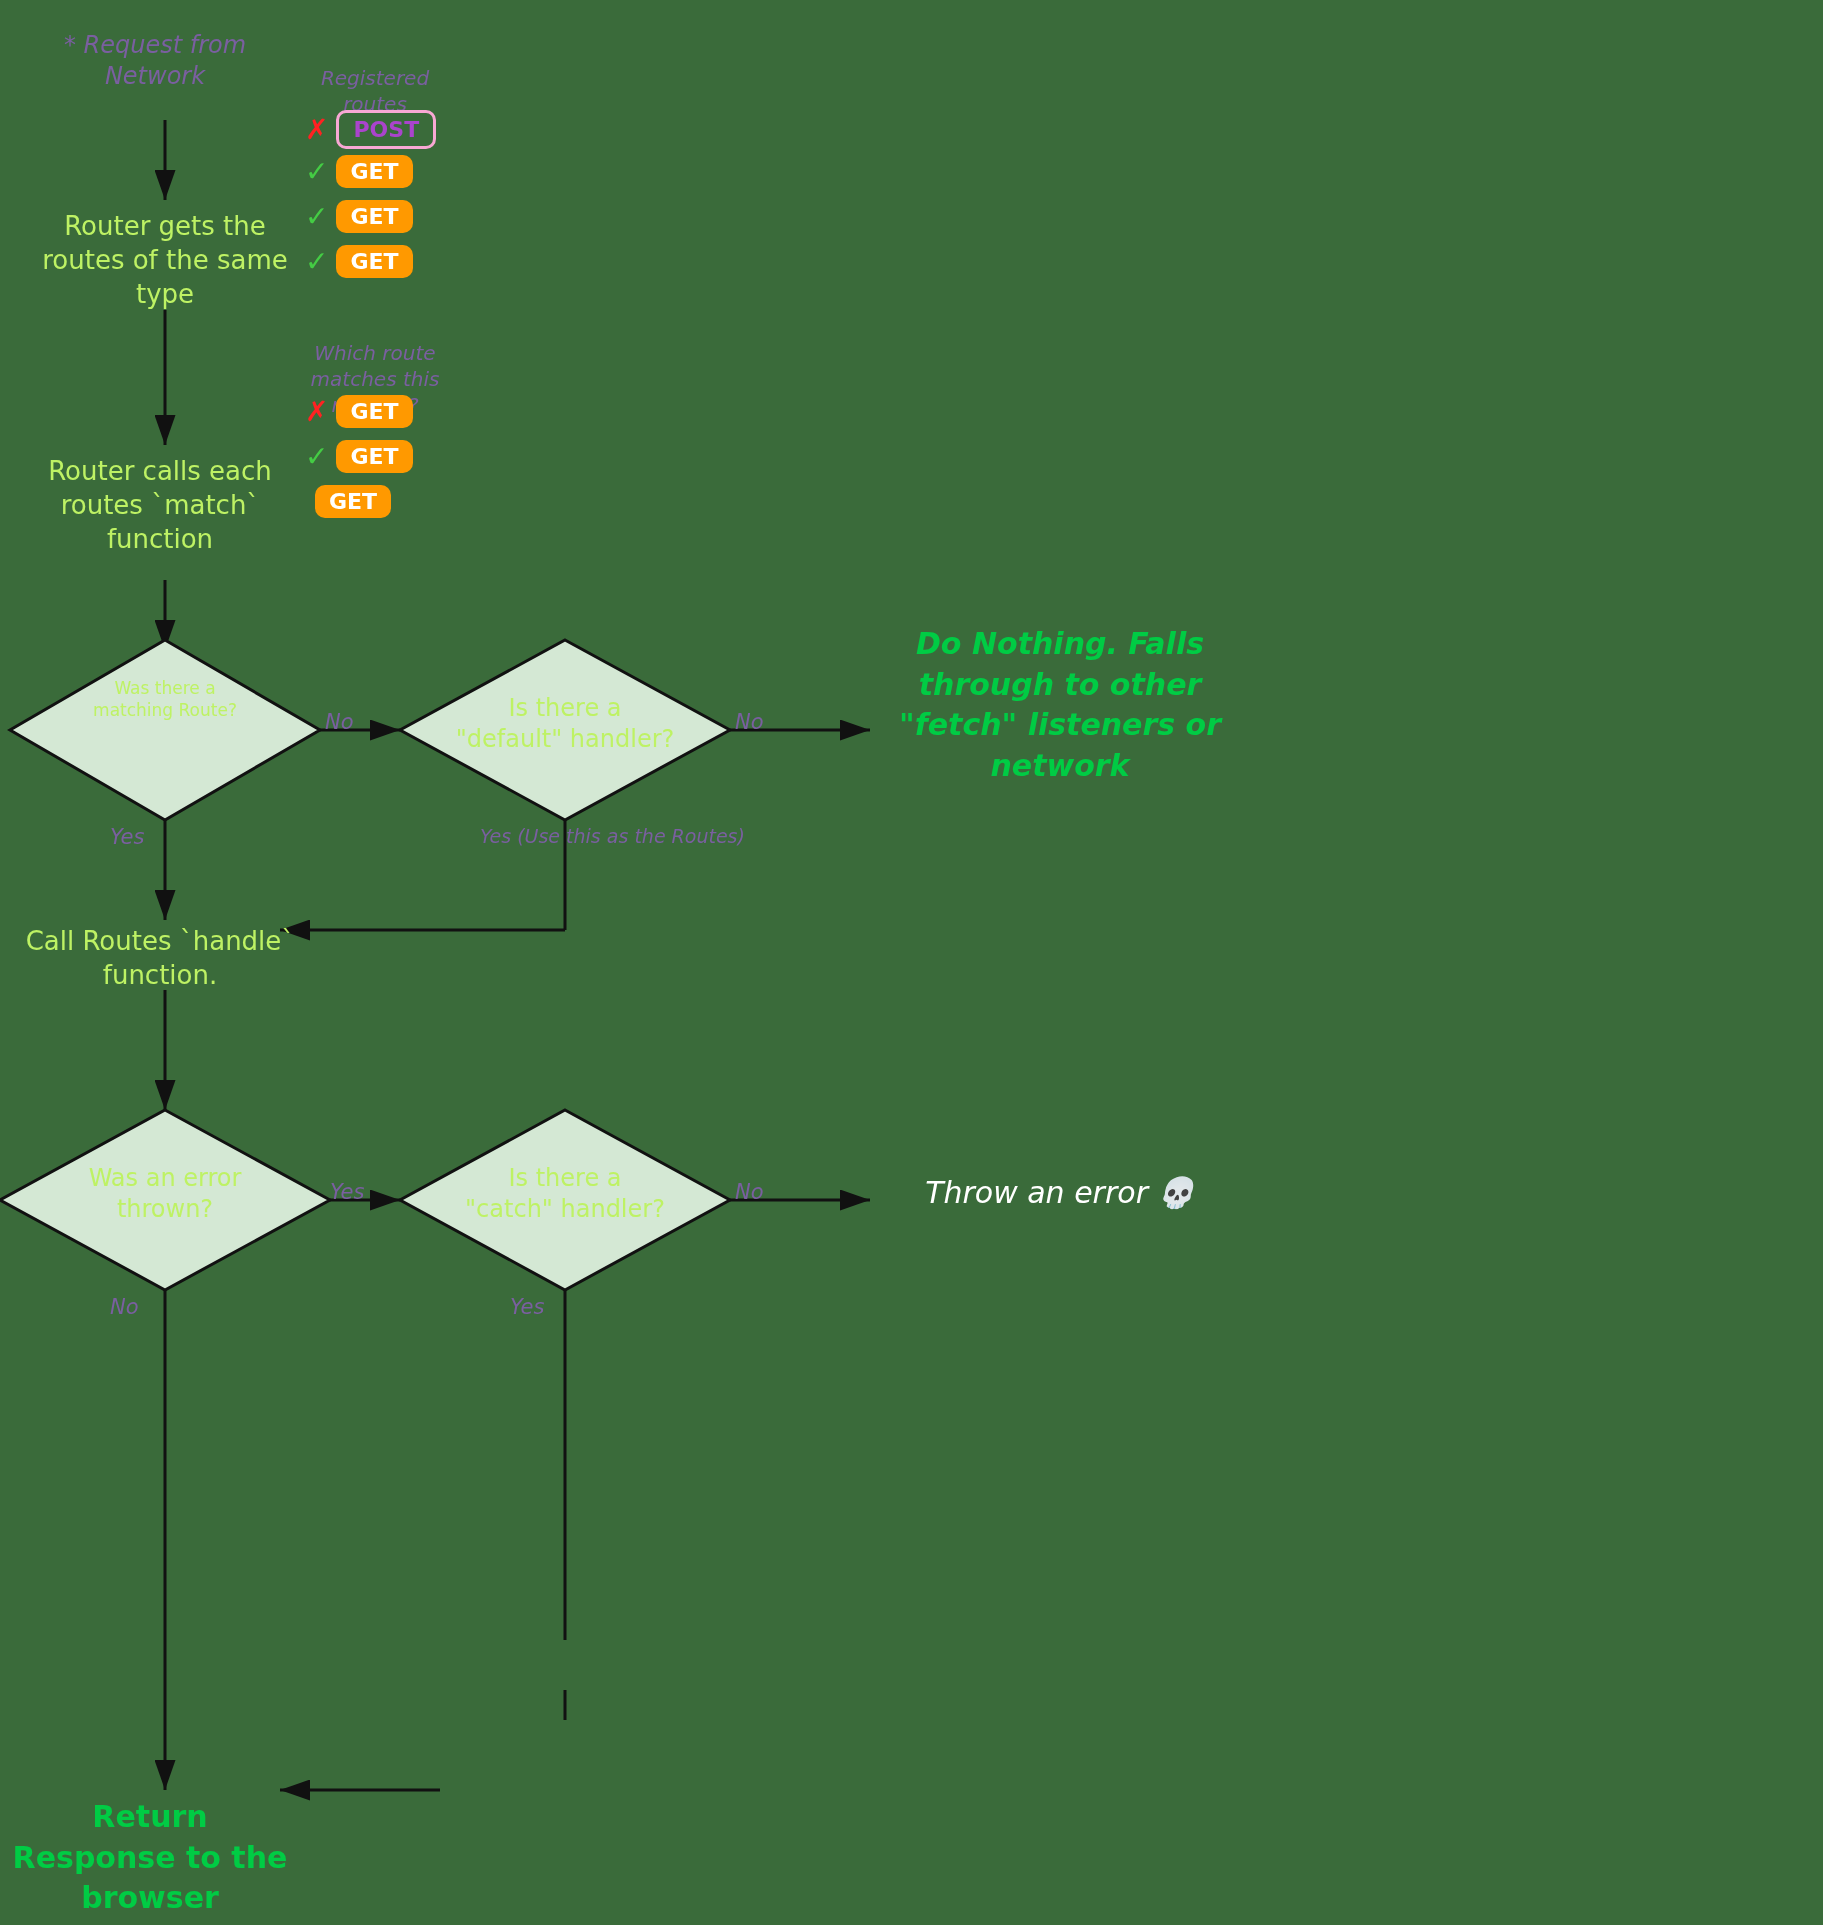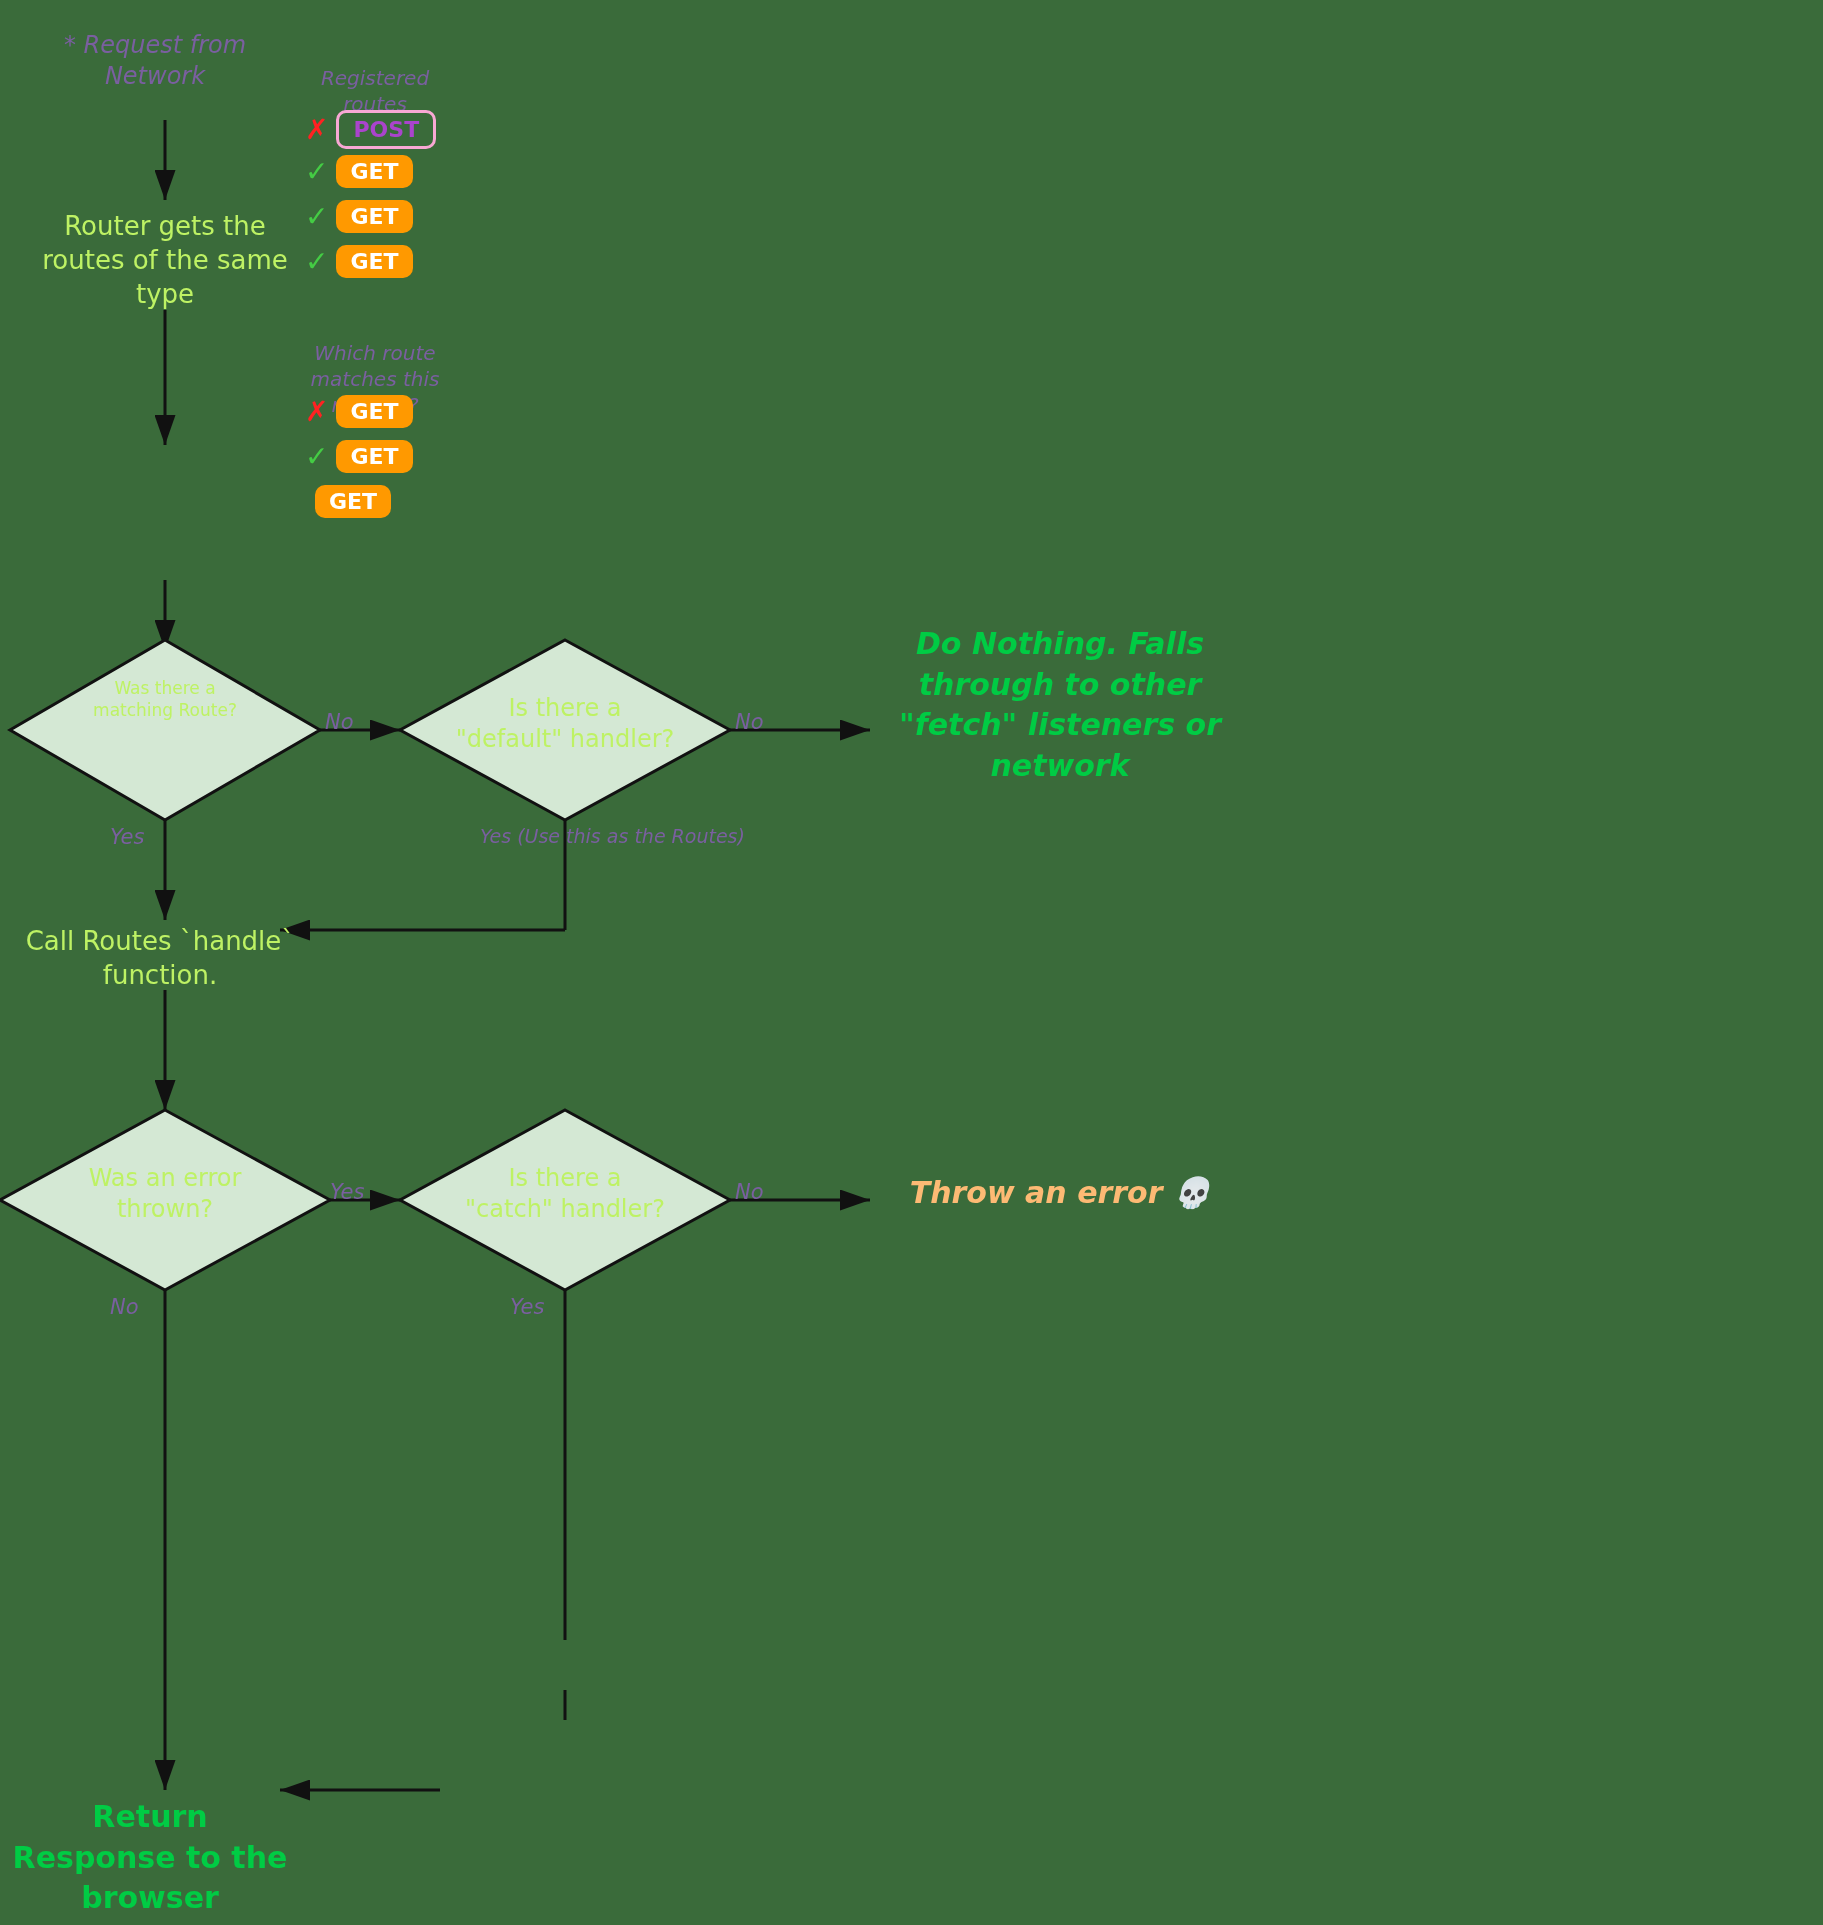--- a/index.html
+++ b/index.html
@@ -49,23 +49,23 @@
       position: absolute;
       color: #00cc44;
       font-weight: bold;
       font-size: 30px;
       text-align: center;
       line-height: 1.35;
     }
 
     .label-red-italic {
       position: absolute;
-      color: #fdba74;
+      color: #ffffff;
       font-style: italic;
-      font-weight: bold;
+      font-weight: normal;
       font-size: 30px;
       text-align: center;
     }
 
     .label-small-italic-purple {
       position: absolute;
       color: #7a5fa0;
       font-style: italic;
       font-size: 21px;
       text-align: center;
@@ -185,20 +185,21 @@
     <span class="badge-get">GET</span>
   </div>
   <div class="route-row" style="left:305px; top:440px;">
     <span class="check-mark">✓</span>
     <span class="badge-get">GET</span>
   </div>
   <div class="route-row" style="left:315px; top:485px;">
     <span class="badge-get">GET</span>
   </div>
 
+  <div class="label" style="left:20px; top:455px; width:280px;">Router calls each<br>routes `match`<br>function</div>
 
   <div class="label" style="left:65px; top:655px; width:200px; font-size:17px;margin-top:22px;">Was there a<br>matching Route?</div>
 
   <div class="label" style="left:450px; top:693px; width:230px; font-size:24px;">Is there a<br>"default" handler?</div>
 
   <div class="label-small-italic-purple" style="left:325px; top:710px;">No</div>
 
   <div class="label-small-italic-purple" style="left:735px; top:710px;">No</div>
 
   <div class="label-green-bold" style="left:870px; top:624px; width:380px;font-style:italic;">Do Nothing.

